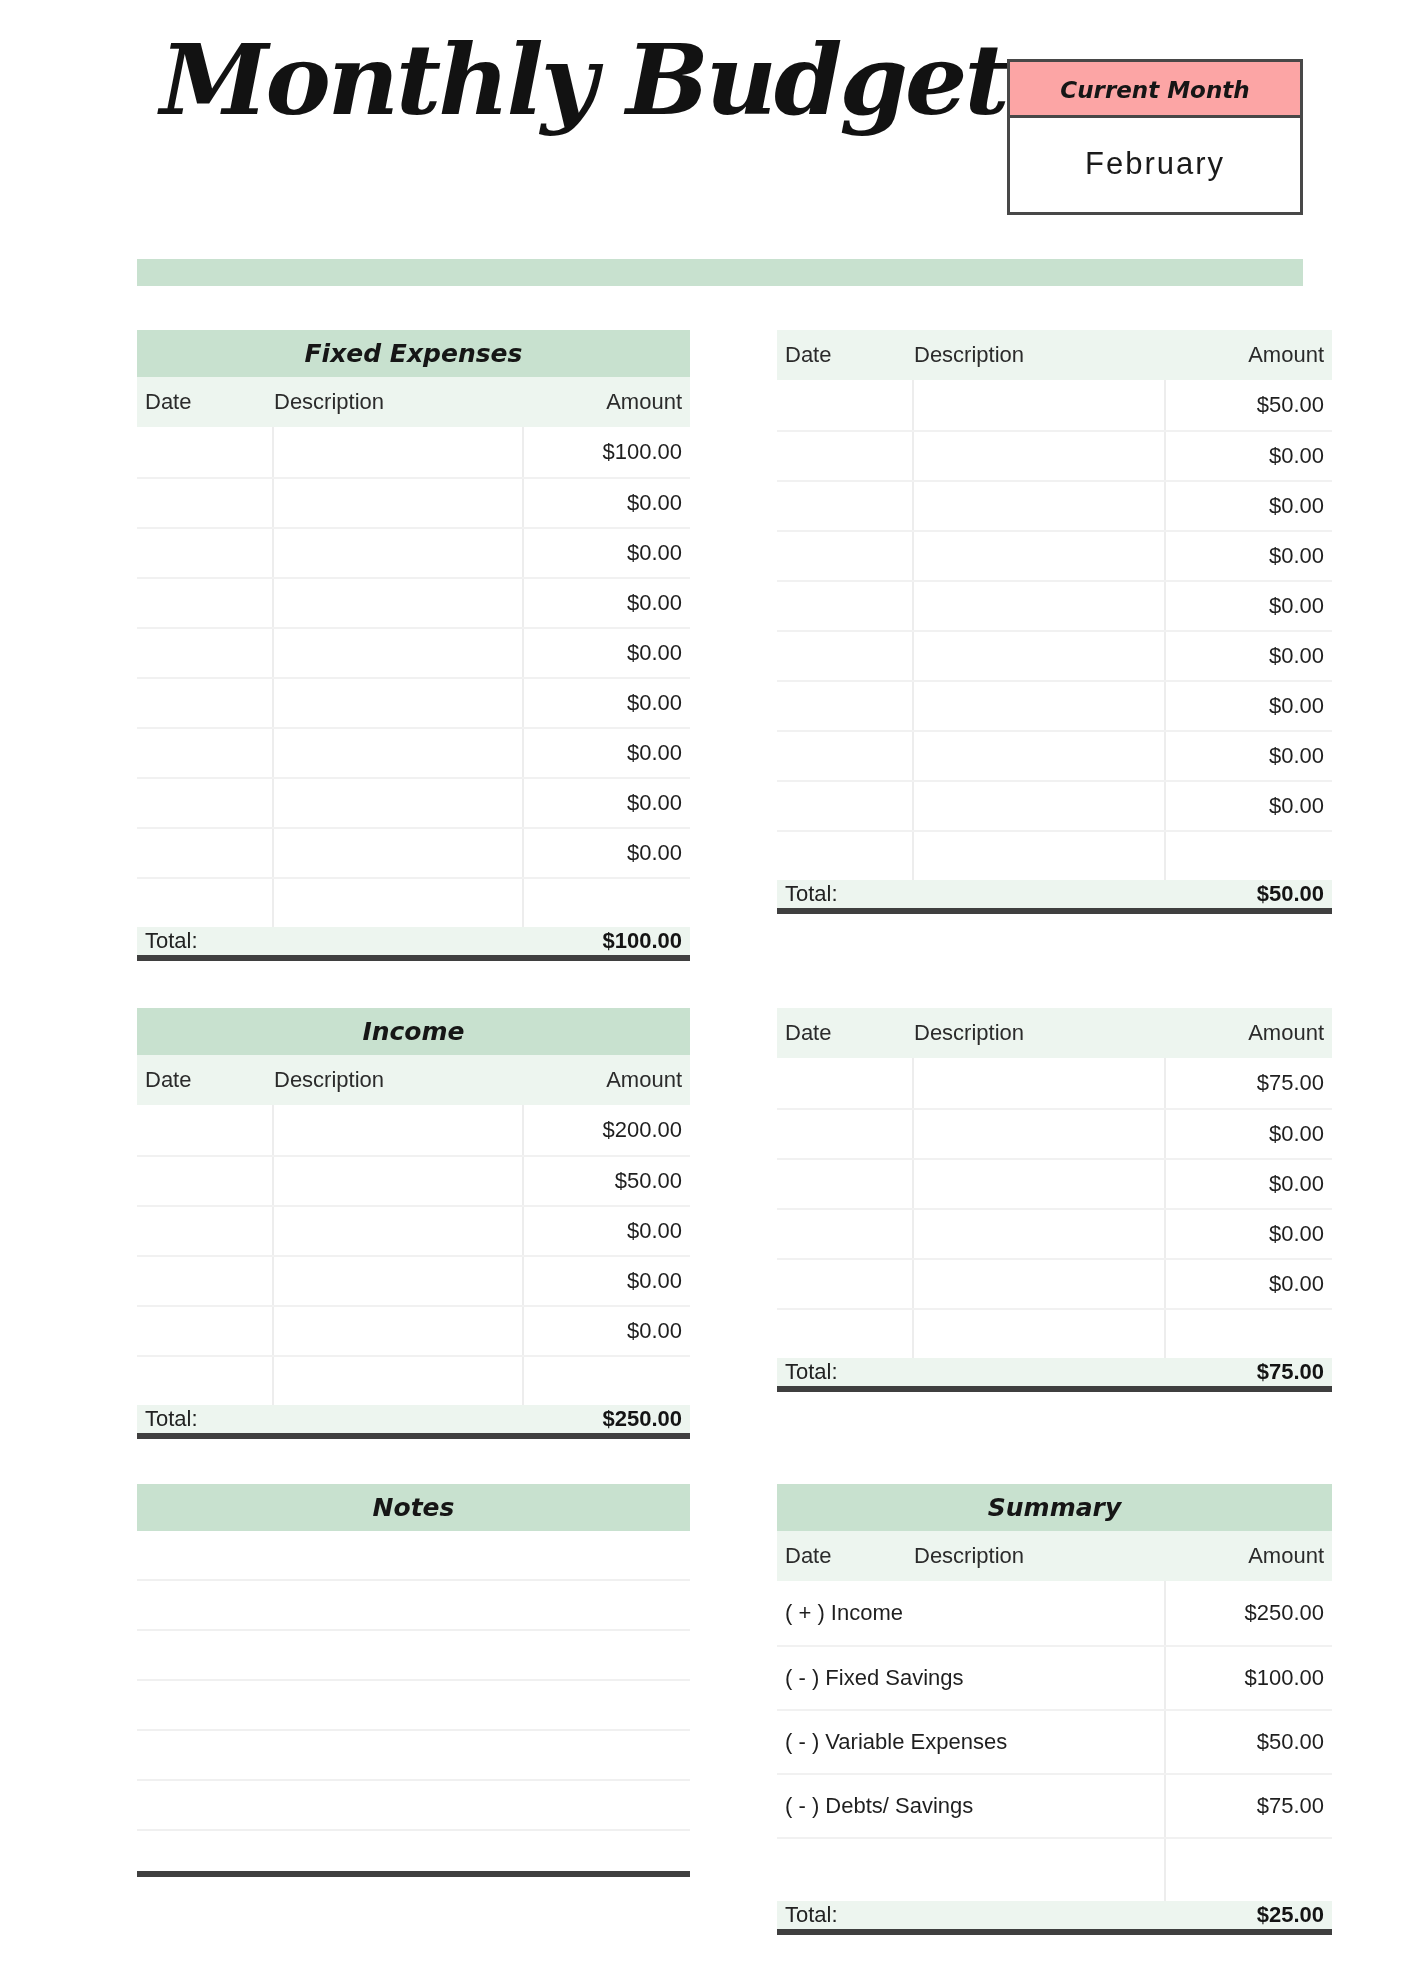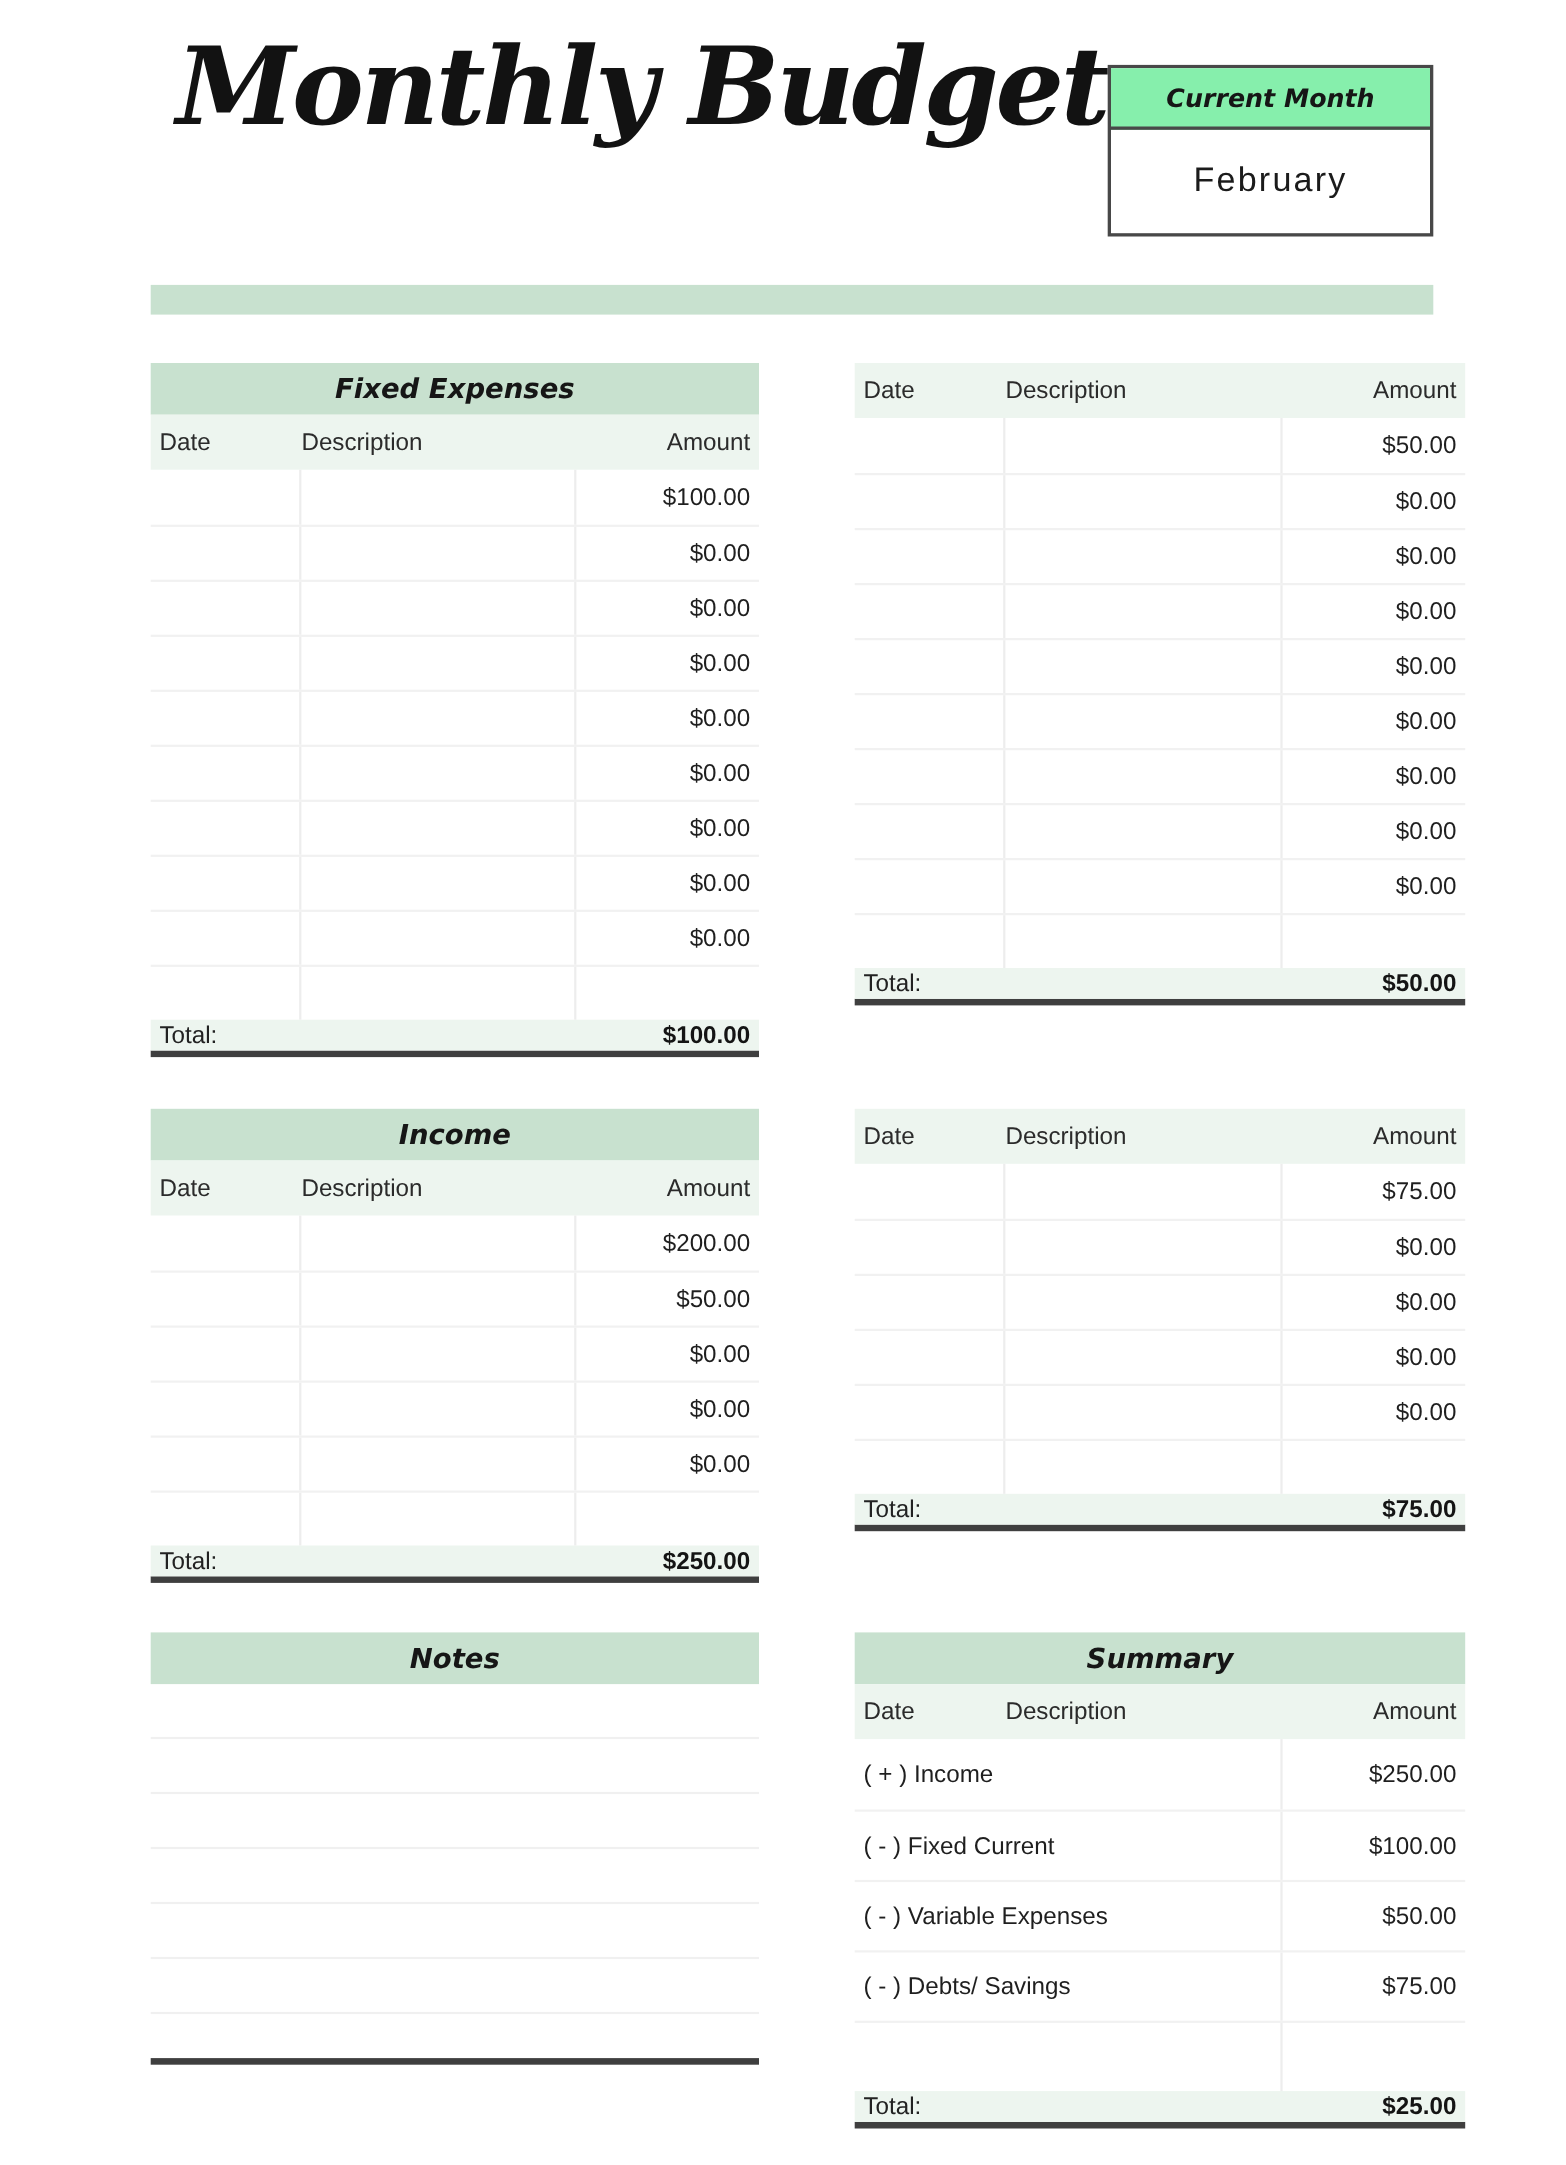--- a/index.html
+++ b/index.html
@@ -13,21 +13,21 @@
     position:absolute; left:160px; top:22px; width:780px;
     font-family:"DejaVu Serif", serif; font-style:italic; font-weight:bold;
     font-size:98px; letter-spacing:-3px; color:#121212; text-align:center;
     white-space:nowrap;
   }
   .month-box {
     position:absolute; left:1007px; top:59px; width:296px; height:156px;
     border:3px solid #484848; background:#ffffff;
   }
   .month-box-header {
-    height:56px; line-height:56px; background:#86efac; border-bottom:3px solid #484848;
+    height:56px; line-height:56px; background:#fca5a5; border-bottom:3px solid #484848;
     text-align:center; font-family:"DejaVu Sans", sans-serif;
     font-weight:bold; font-style:italic; font-size:23px; color:#161616;
   }
   .month-box-value {
     height:91px; display:flex; align-items:center; justify-content:center;
     font-size:31px; letter-spacing:2px; color:#1b1b1b;
   }
   .green-bar { position:absolute; left:137px; top:259px; width:1166px; height:27px; background:#c8e1cf; }
 
   
@@ -332,21 +332,21 @@
         <span class="t-col">Date</span>
         <span class="t-col">Description</span>
         <span class="t-col">Amount</span>
       </div>
       <div class="s-body">
           <div class="s-row">
             <div class="s-desc">( + )  Income</div>
             <div class="s-amt">$250.00</div>
           </div>
           <div class="s-row">
-            <div class="s-desc">( - )  Fixed Current</div>
+            <div class="s-desc">( - )  Fixed Savings</div>
             <div class="s-amt">$100.00</div>
           </div>
           <div class="s-row">
             <div class="s-desc">( - )  Variable Expenses</div>
             <div class="s-amt">$50.00</div>
           </div>
           <div class="s-row">
             <div class="s-desc">( - )  Debts/ Savings</div>
             <div class="s-amt">$75.00</div>
           </div>

